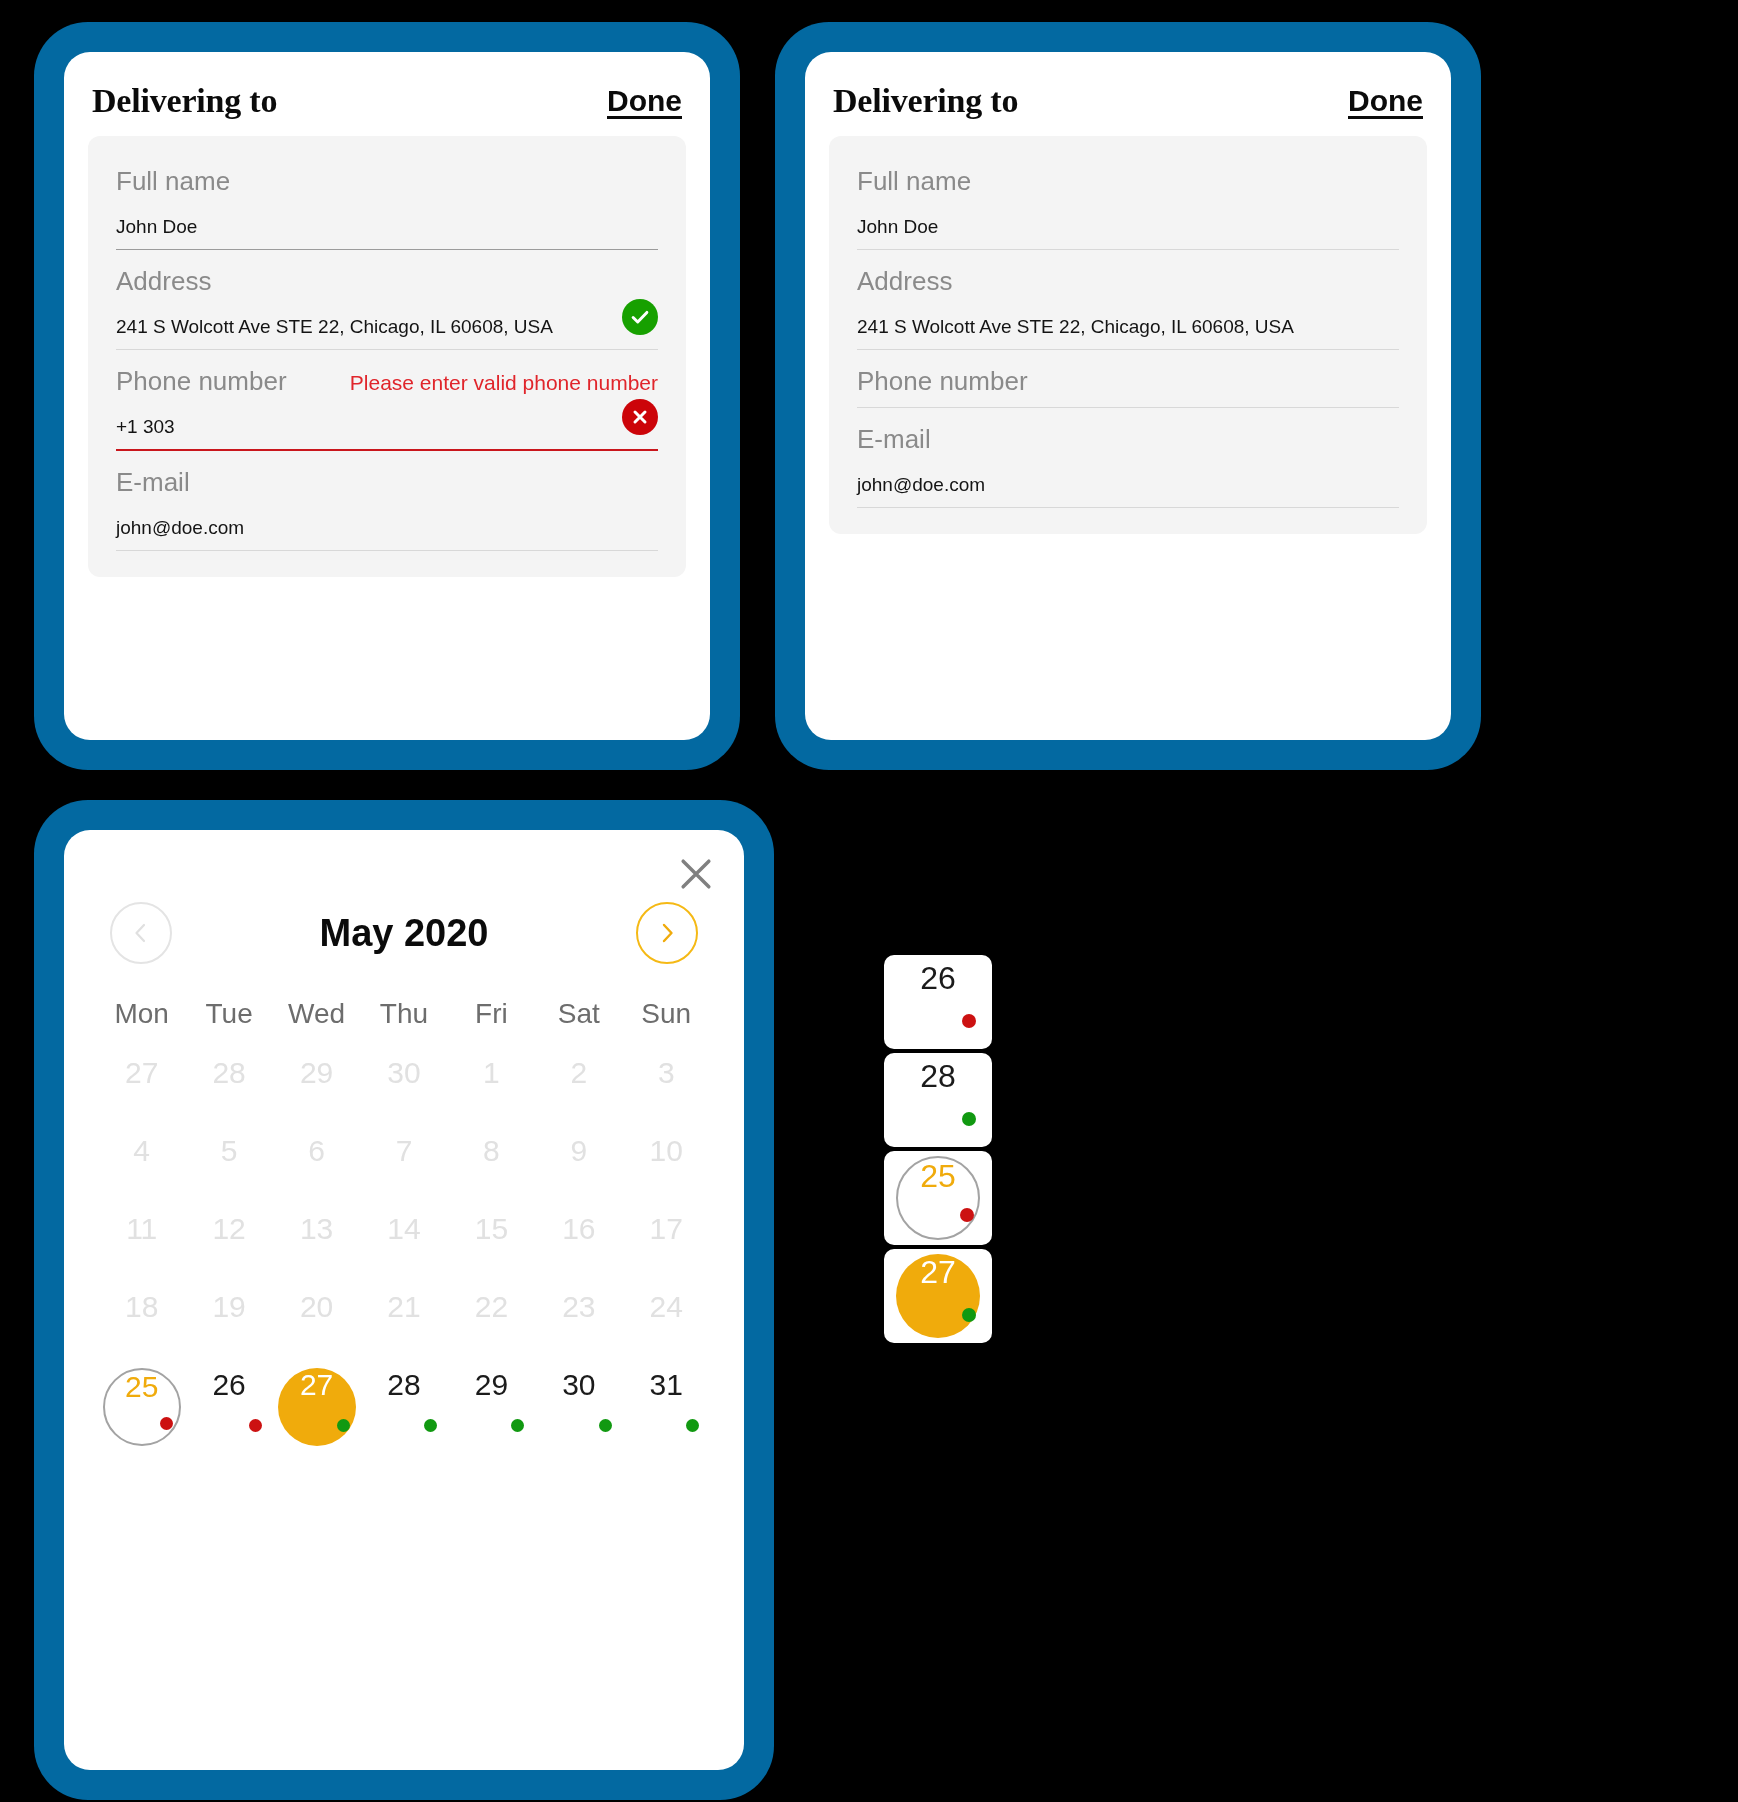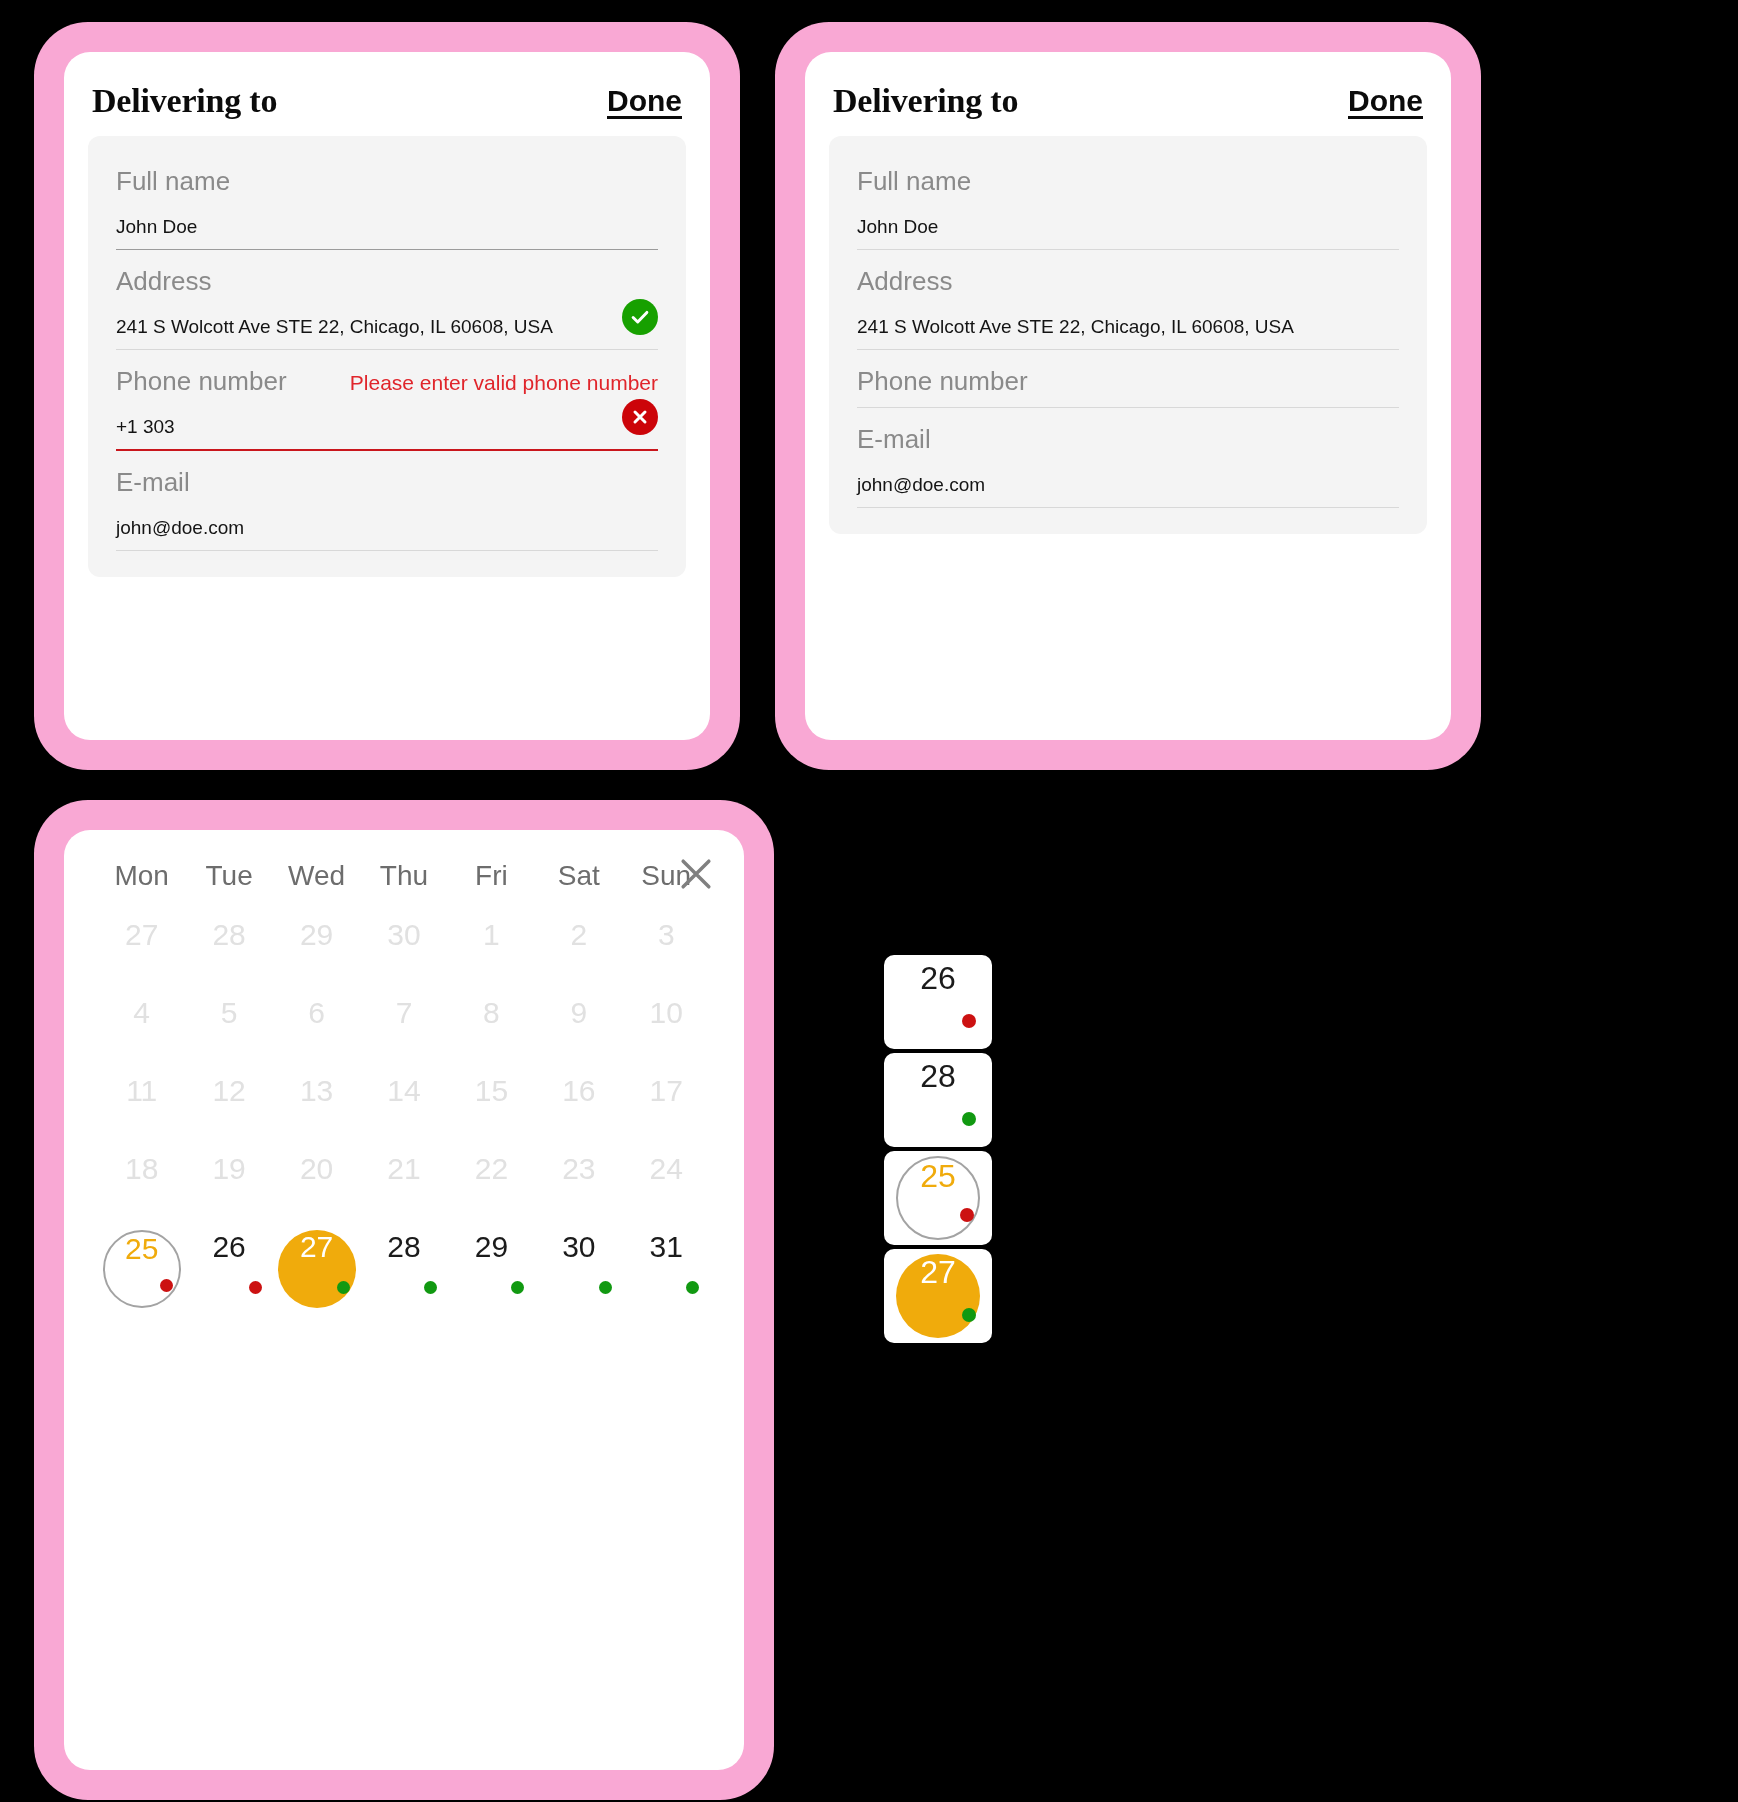--- a/index.html
+++ b/index.html
@@ -11,21 +11,21 @@
     width: 1738px;
     height: 1802px;
     position: relative;
     font-family: "Liberation Sans", sans-serif;
     overflow: hidden;
   }
 
   
   .frame {
     position: absolute;
-    background: #f9a8d4;
+    background: #0369a1;
     border-radius: 54px;
     padding: 30px;
     box-sizing: border-box;
   }
   .card {
     width: 100%;
     height: 100%;
     background: #ffffff;
     border-radius: 26px;
     box-sizing: border-box;
@@ -347,20 +347,33 @@
 
 <div class="frame" style="left:34px; top:800px; width:740px; height:1000px;">
   <div class="card cal-card">
 
     <div class="cal-close">
       <svg width="44" height="44" viewBox="0 0 24 24" aria-hidden="true">
         <path d="M5 5 L19 19 M19 5 L5 19" stroke="#808080" stroke-width="1.9" stroke-linecap="round"></path>
       </svg>
     </div>
 
+    <div class="cal-nav">
+      <div class="nav-btn">
+        <svg width="24" height="24" viewBox="0 0 24 24" aria-hidden="true">
+          <path d="M15 4 L7.5 12 L15 20" stroke="#e0e0e0" stroke-width="2.2" fill="none" stroke-linecap="round" stroke-linejoin="round"></path>
+        </svg>
+      </div>
+      <div class="cal-title">May 2020</div>
+      <div class="nav-btn active">
+        <svg width="24" height="24" viewBox="0 0 24 24" aria-hidden="true">
+          <path d="M9 4 L16.5 12 L9 20" stroke="#f0ab0c" stroke-width="2.4" fill="none" stroke-linecap="round" stroke-linejoin="round"></path>
+        </svg>
+      </div>
+    </div>
 
     <div class="weekdays" id="weekday-row">
         <div class="weekday">Mon</div>
         <div class="weekday">Tue</div>
         <div class="weekday">Wed</div>
         <div class="weekday">Thu</div>
         <div class="weekday">Fri</div>
         <div class="weekday">Sat</div>
         <div class="weekday">Sun</div>
       </div>

